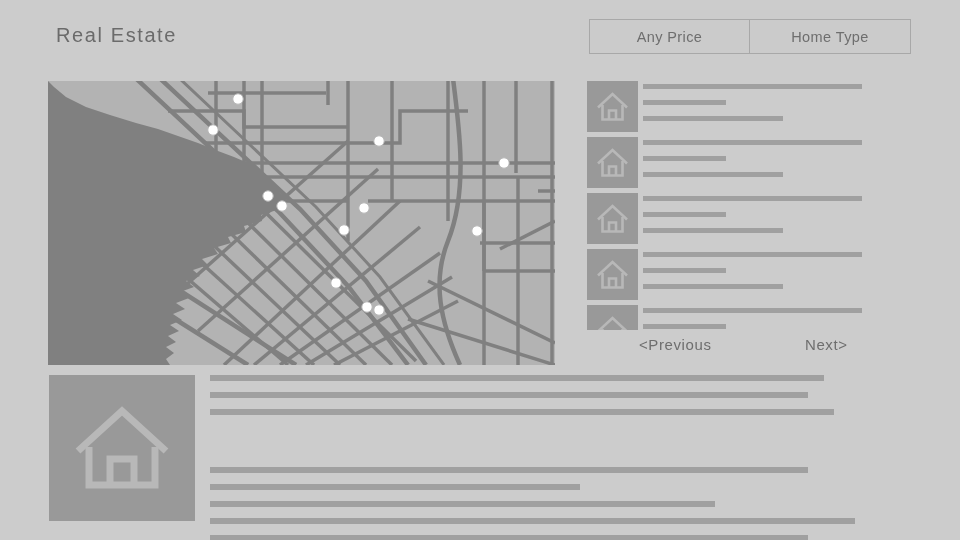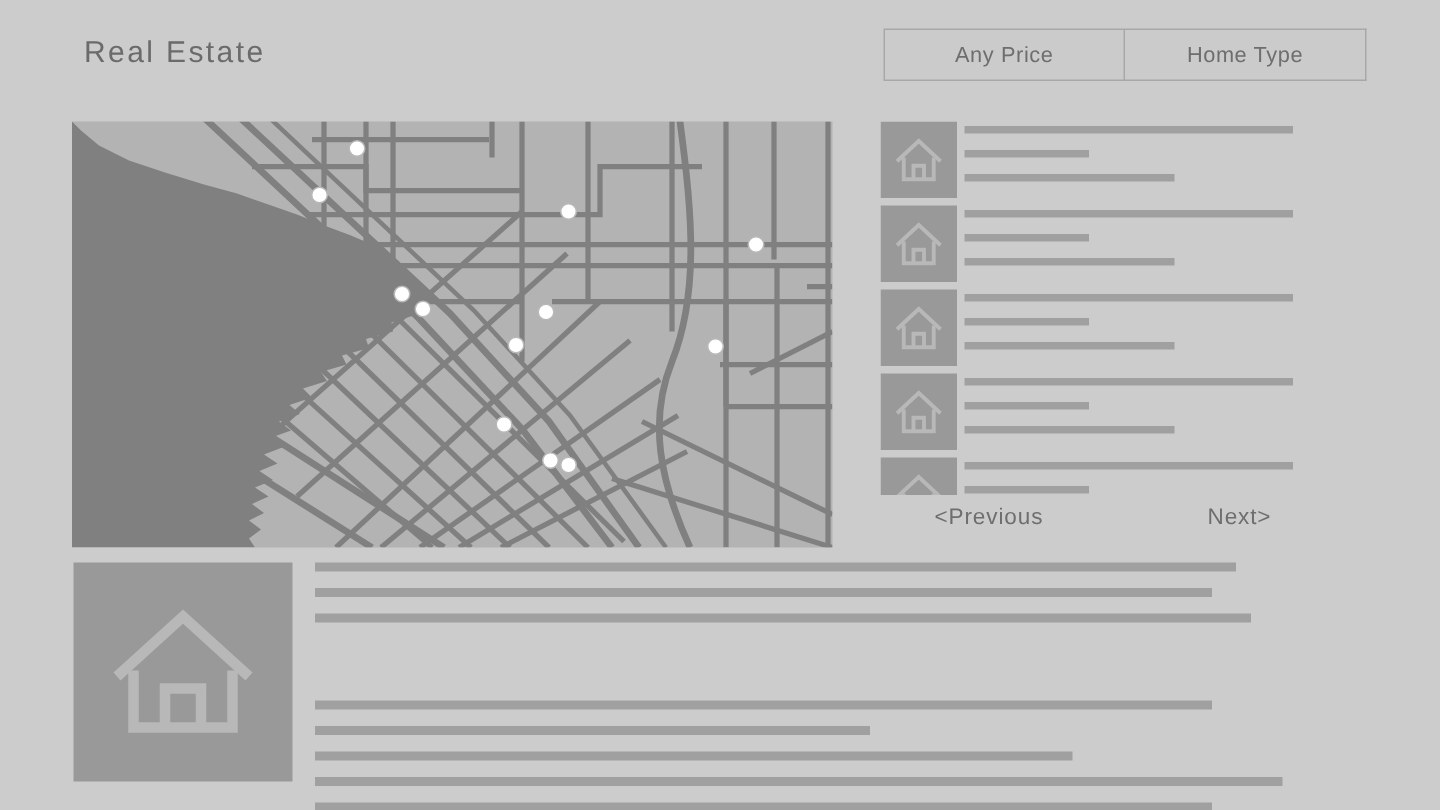--- a/index.html
+++ b/index.html
@@ -70,21 +70,21 @@
   .bar.b3 { width: 140px; margin-top: 11px; }
 
   .pager {
     position: absolute; left: 587px; top: 336px;
     width: 325px; height: 30px;
   }
   .pager span {
     position: absolute; top: 0;
     font-size: 15px; color: #6e6e6e; letter-spacing: .6px; cursor: pointer;
   }
-  .pager .prev { left: 36px; }
+  .pager .prev { left: 52px; }
   .pager .next { left: 218px; text-align: right; }
 
   
   .detail-thumb {
     position: absolute; left: 49px; top: 375px;
     width: 146px; height: 146px; background: #999999;
   }
   .detail-thumb svg { position: absolute; left: 24px; top: 31px; }
 
   .detail-bars { position: absolute; left: 210px; top: 375px; width: 700px; }

